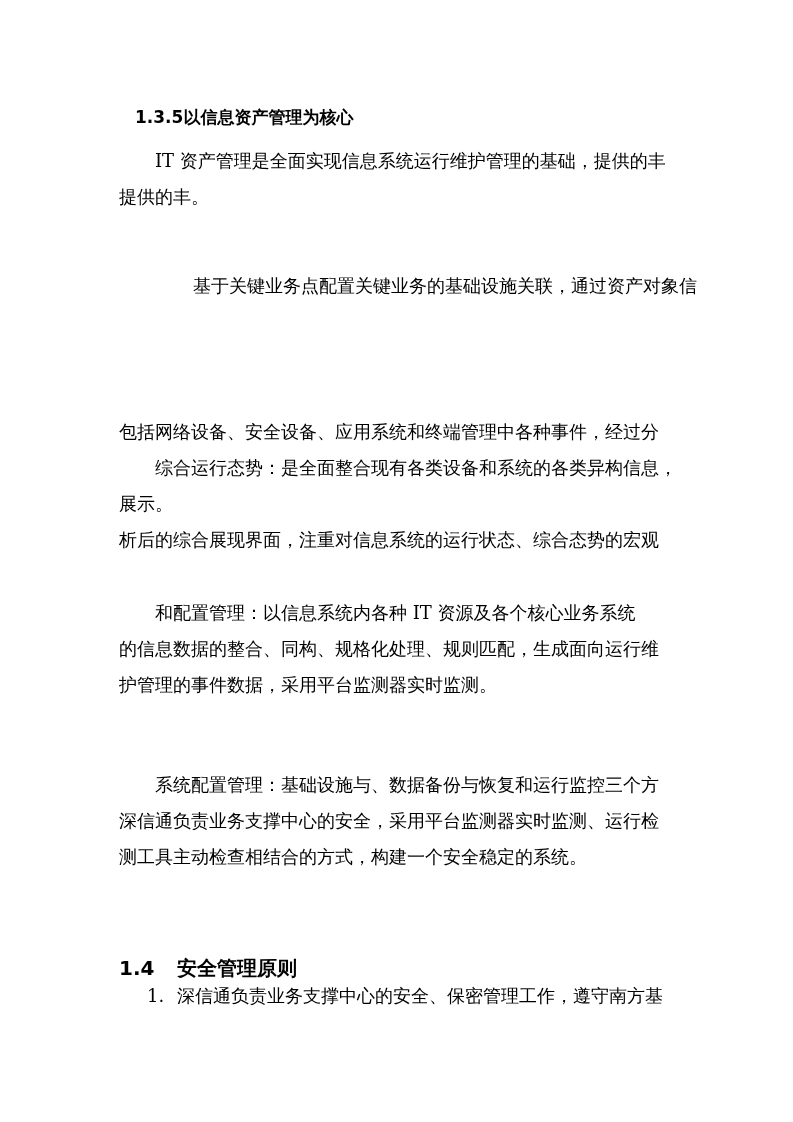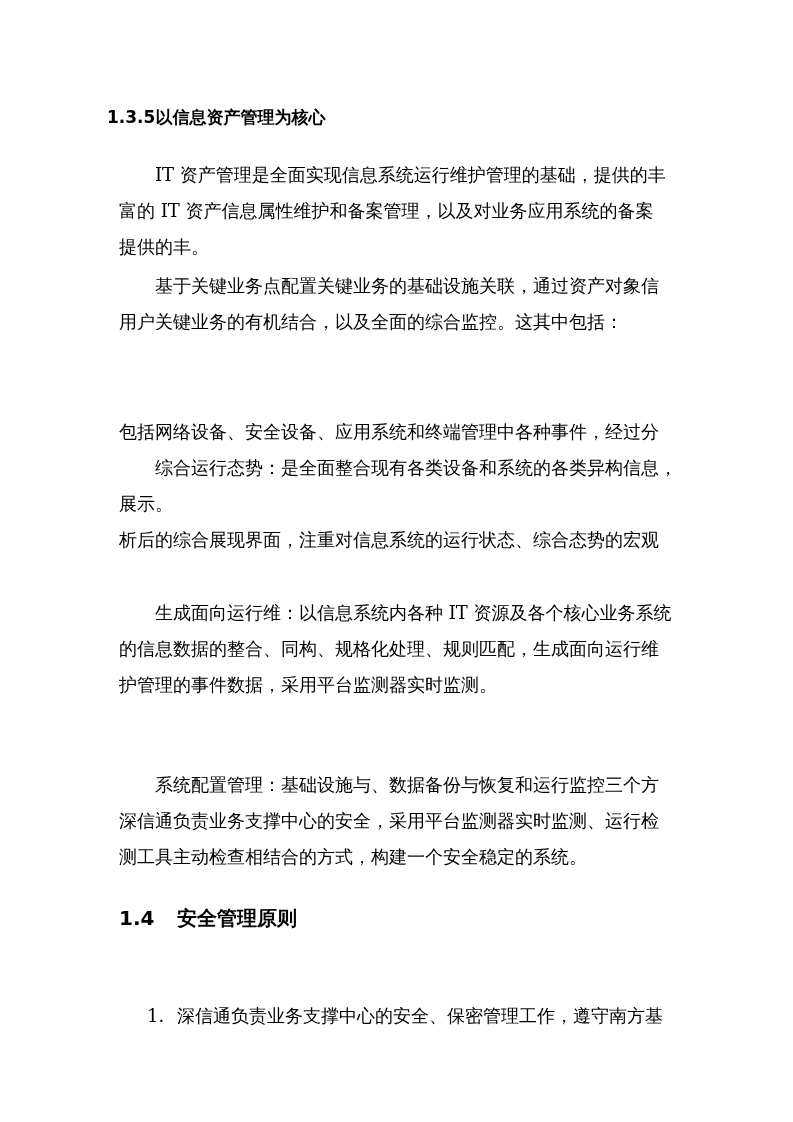--- a/index.html
+++ b/index.html
@@ -17,21 +17,21 @@
     }
     .page {
       position: absolute;
       left: 0;
       top: 0;
       width: 793px;
       height: 1122px;
     }
     .h3 {
       position: absolute;
-      left: 107px;
+      left: 135px;
       top: 106px;
       font-family: "DejaVu Sans", "Liberation Sans", sans-serif;
       font-weight: bold;
       font-size: 17px;
       line-height: 22px;
       letter-spacing: 0px;
       white-space: nowrap;
     }
     .para {
       position: absolute;
@@ -45,71 +45,69 @@
       display: block;
       white-space: nowrap;
       height: 36px;
     }
     .para .line.indent {
       padding-left: 36px;
     }
     .h2 {
       position: absolute;
       left: 119px;
-      top: 905px;
+      top: 955px;
       font-family: "DejaVu Sans", "Liberation Sans", sans-serif;
       font-weight: bold;
       font-size: 20px;
       line-height: 26px;
       white-space: nowrap;
     }
     .h2 .num {
       display: inline-block;
       width: 58px;
     }
     .list-item {
       position: absolute;
       left: 147px;
-      top: 998px;
+      top: 978px;
       font-size: 18px;
       line-height: 36px;
       white-space: nowrap;
     }
     .list-item .marker {
       display: inline-block;
       width: 30px;
     }
   </style>
 </head>
 <body>
 
 <div class="page">
 
   <div class="h3">1.3.5以信息资产管理为核心</div>
 
-  <div class="para" style="top:157px;">
+  <div class="para" style="top:143px;">
     <span class="line indent">IT 资产管理是全面实现信息系统运行维护管理的基础，提供的丰</span>
-    <span class="line">富的 IT 资产信息属性维护和备案管理，以及对业务应用系统的备案</span>
     <span class="line">提供的丰。</span>
   </div>
 
-  <div class="para" style="top:268px;">
+  <div class="para" style="top:268px;margin-left:38px;">
     <span class="line indent">基于关键业务点配置关键业务的基础设施关联，通过资产对象信</span>
-    <span class="line">用户关键业务的有机结合，以及全面的综合监控。这其中包括：</span>
   </div>
 
   <div class="para" style="top:414px;">
     <span class="line">包括网络设备、安全设备、应用系统和终端管理中各种事件，经过分</span>
     <span class="line indent">综合运行态势：是全面整合现有各类设备和系统的各类异构信息，</span>
     <span class="line">展示。</span>
     <span class="line">析后的综合展现界面，注重对信息系统的运行状态、综合态势的宏观</span>
   </div>
 
   <div class="para" style="top:595px;">
-    <span class="line indent">生成面向运行维：以信息系统内各种 IT 资源及各个核心业务系统</span>
+    <span class="line indent">和配置管理：以信息系统内各种 IT 资源及各个核心业务系统</span>
     <span class="line">的信息数据的整合、同构、规格化处理、规则匹配，生成面向运行维</span>
     <span class="line">护管理的事件数据，采用平台监测器实时监测。</span>
   </div>
 
   <div class="para" style="top:767px;">
     <span class="line indent">系统配置管理：基础设施与、数据备份与恢复和运行监控三个方</span>
     <span class="line">深信通负责业务支撑中心的安全，采用平台监测器实时监测、运行检</span>
     <span class="line">测工具主动检查相结合的方式，构建一个安全稳定的系统。</span>
   </div>
 

